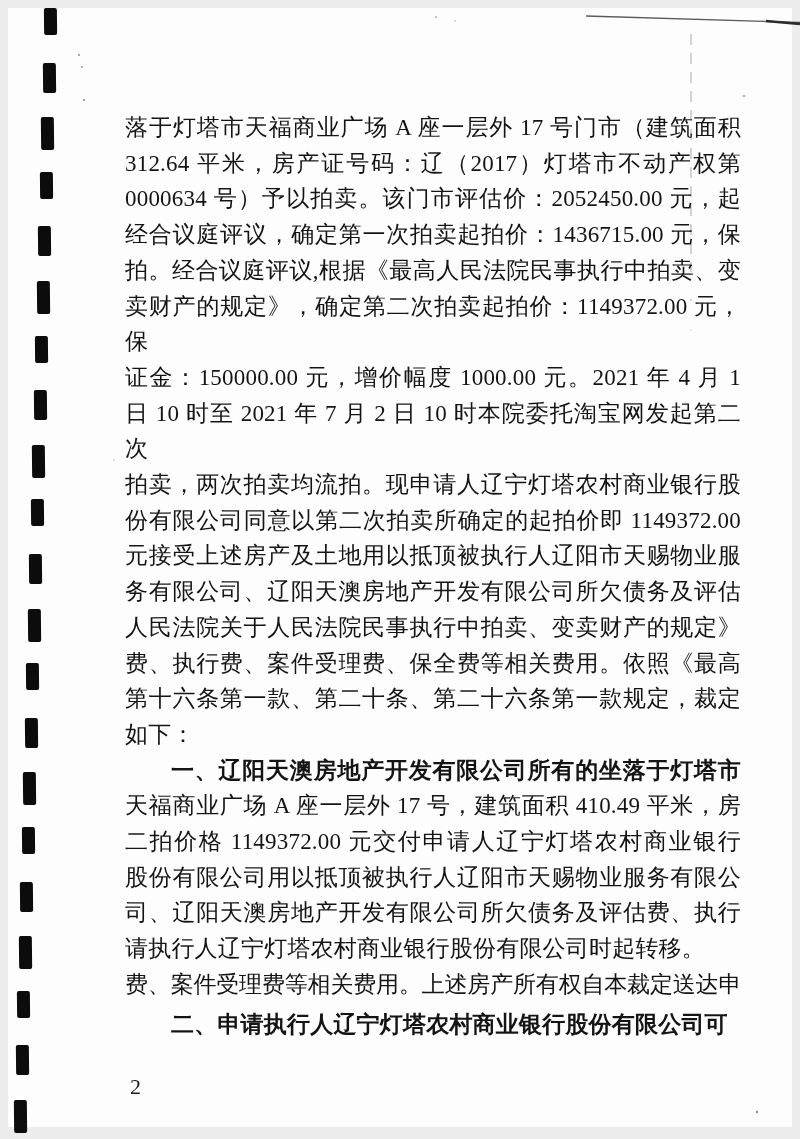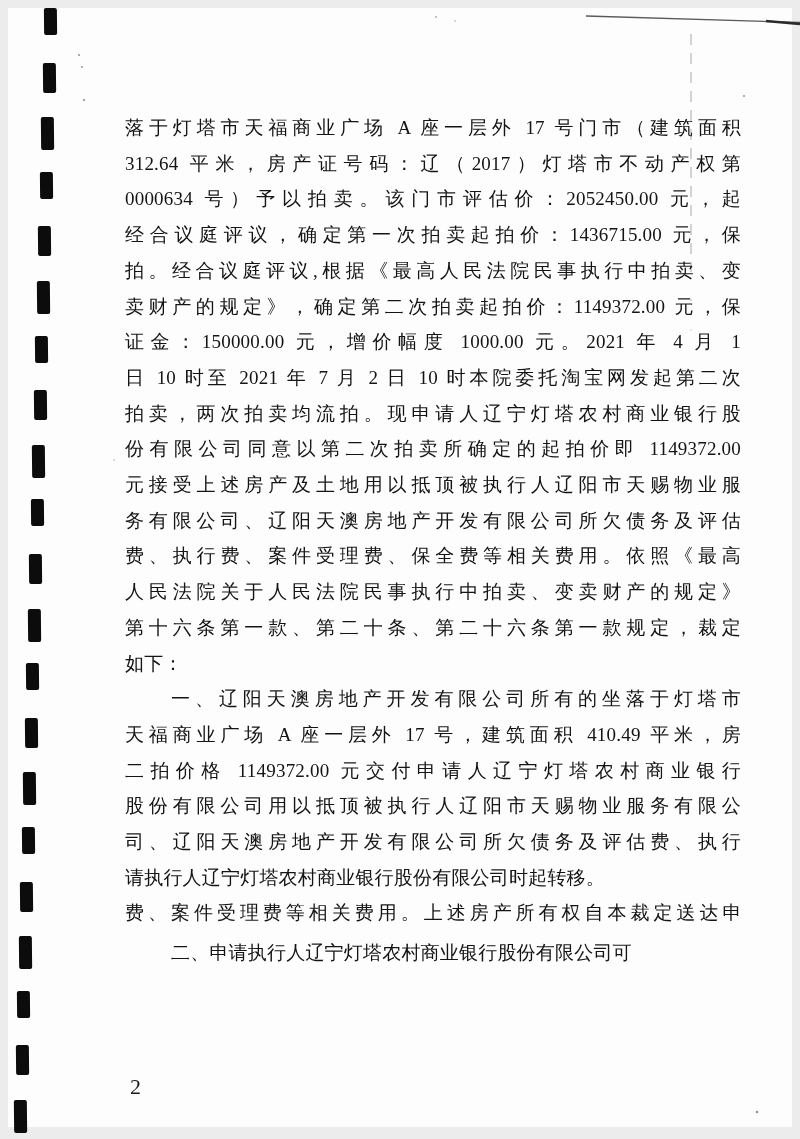--- a/index.html
+++ b/index.html
@@ -11,26 +11,26 @@
   .page{
     position:absolute;left:8px;top:8px;width:784px;height:1119px;
     background:#fdfdfd;
   }
   .bmark{
     position:absolute;width:13px;background:#0c0c0c;border-radius:2px;
     transform:rotate(-0.6deg);
   }
   .doc-body{
     position:absolute;left:125px;top:110px;width:616px;
-    font-size:19px;line-height:35.7px;color:#141414;
+    font-size:23px;line-height:35.7px;color:#141414;
     letter-spacing:0.2px;
   }
   .ln{white-space:normal;}
   .jl{text-align:justify;text-align-last:justify;}
-  .ind{text-indent:46px;}
+  .ind{text-indent:46px;font-weight:bold;}
   .tight{letter-spacing:-0.4px;}
   .gap{margin-top:4px;}
   .page-number{
     position:absolute;left:130px;top:1074px;
     font-size:22px;color:#1a1a1a;
   }
   .artifacts{position:absolute;left:0;top:0;pointer-events:none;}
 </style>
 </head>
 <body>
@@ -83,22 +83,22 @@
   <div class="ln jl">0000634 号）予以拍卖。该门市评估价：2052450.00 元，起</div>
   <div class="ln jl">经合议庭评议，确定第一次拍卖起拍价：1436715.00 元，保</div>
   <div class="ln jl">拍。经合议庭评议,根据《最高人民法院民事执行中拍卖、变</div>
   <div class="ln jl">卖财产的规定》，确定第二次拍卖起拍价：1149372.00 元，保</div>
   <div class="ln jl">证金：150000.00 元，增价幅度 1000.00 元。2021 年 4 月 1</div>
   <div class="ln jl">日 10 时至 2021 年 7 月 2 日 10 时本院委托淘宝网发起第二次</div>
   <div class="ln jl">拍卖，两次拍卖均流拍。现申请人辽宁灯塔农村商业银行股</div>
   <div class="ln jl">份有限公司同意以第二次拍卖所确定的起拍价即 1149372.00</div>
   <div class="ln jl">元接受上述房产及土地用以抵顶被执行人辽阳市天赐物业服</div>
   <div class="ln jl">务有限公司、辽阳天澳房地产开发有限公司所欠债务及评估</div>
+  <div class="ln jl">人民法院关于人民法院民事执行中拍卖、变卖财产的规定》</div>
   <div class="ln jl">费、执行费、案件受理费、保全费等相关费用。依照《最高</div>
-  <div class="ln jl">人民法院关于人民法院民事执行中拍卖、变卖财产的规定》</div>
   <div class="ln jl">第十六条第一款、第二十条、第二十六条第一款规定，裁定</div>
   <div class="ln">如下：</div>
   <div class="ln jl ind">一、辽阳天澳房地产开发有限公司所有的坐落于灯塔市</div>
   <div class="ln jl">天福商业广场 A 座一层外 17 号，建筑面积 410.49 平米，房</div>
   <div class="ln jl">二拍价格 1149372.00 元交付申请人辽宁灯塔农村商业银行</div>
   <div class="ln jl">股份有限公司用以抵顶被执行人辽阳市天赐物业服务有限公</div>
   <div class="ln jl">司、辽阳天澳房地产开发有限公司所欠债务及评估费、执行</div>
   <div class="ln">请执行人辽宁灯塔农村商业银行股份有限公司时起转移。</div>
   <div class="ln jl tight">费、案件受理费等相关费用。上述房产所有权自本裁定送达申</div>
   <div class="ln ind gap">二、申请执行人辽宁灯塔农村商业银行股份有限公司可</div>

